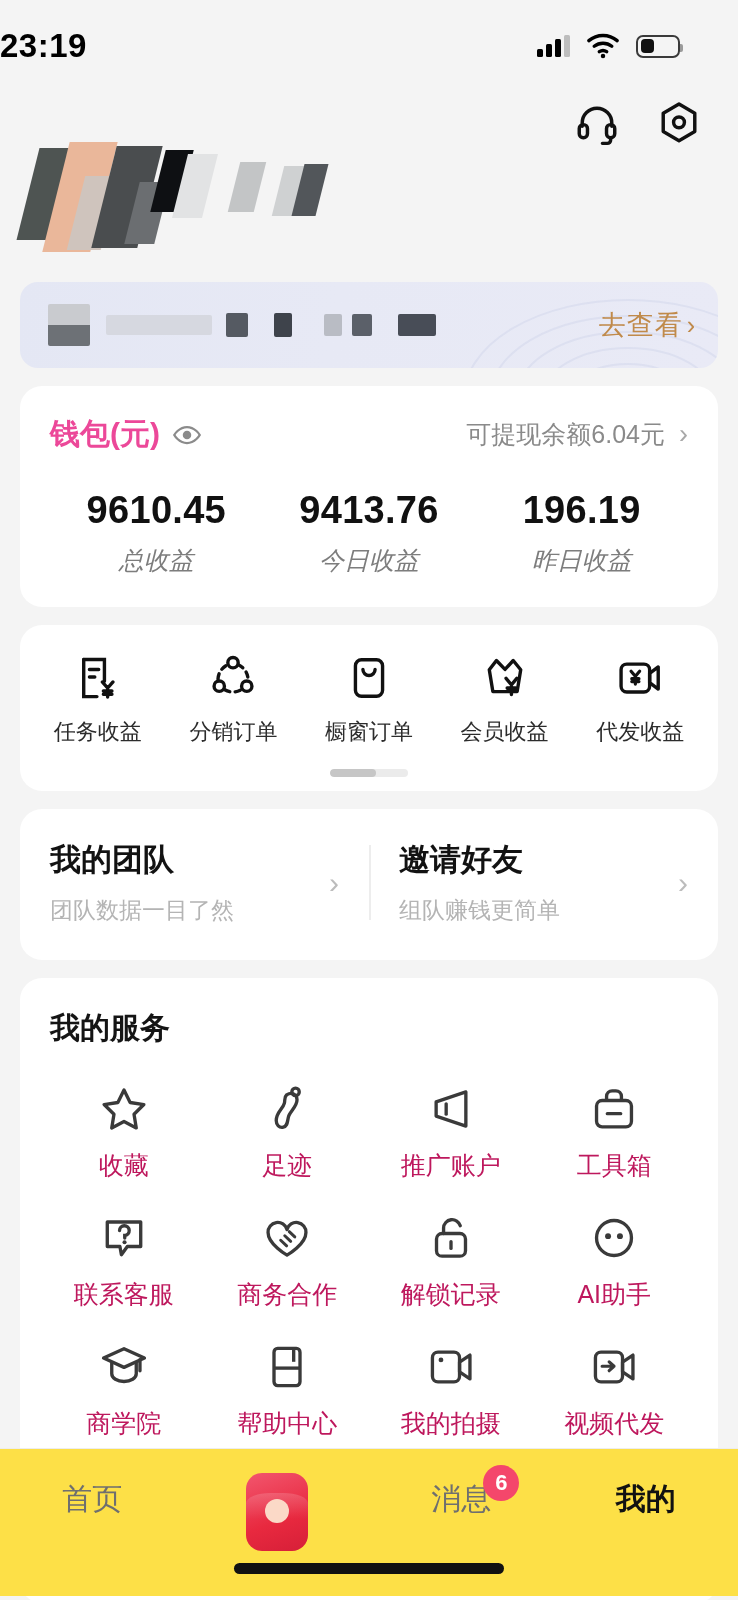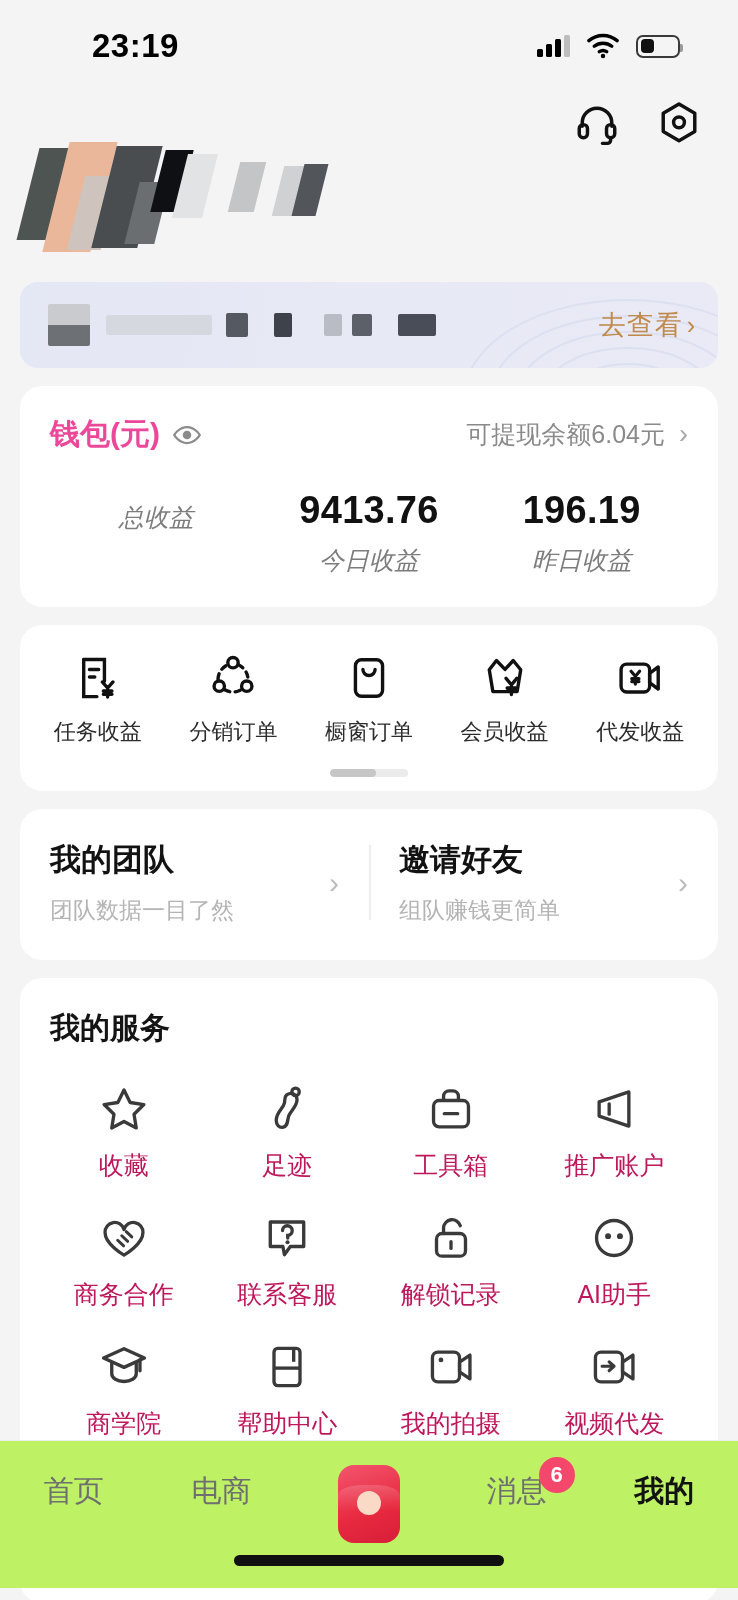--- a/index.html
+++ b/index.html
@@ -14,21 +14,21 @@
   .screen { width: 738px; height: 1600px; position: relative; background: #f4f4f4; }
 
   
   .statusbar {
     height: 92px; display: flex; align-items: center;
     justify-content: space-between; padding: 0 58px 0 0;
     position: relative;
   }
   .sb-time {
     font-size: 33px; font-weight: 700; letter-spacing: .5px;
-    margin-left: 92px; color: #000;
+    color: #000;
   }
   .sb-right { display: flex; align-items: center; gap: 16px; }
   .sig { display: flex; align-items: flex-end; gap: 3px; height: 22px; }
   .sig i { width: 6px; background: #000; border-radius: 1.5px; display: block; }
   .sig i:nth-child(1) { height: 8px; }
   .sig i:nth-child(2) { height: 13px; }
   .sig i:nth-child(3) { height: 18px; }
   .sig i:nth-child(4) { height: 22px; background: #bdbdbd; }
   .batt {
     width: 44px; height: 23px; border: 2px solid #3a3a3a; border-radius: 7px;
@@ -126,22 +126,22 @@
   .services h3 { font-size: 30px; font-weight: 700; color: #141414; margin-left: 8px; }
   .svc-grid {
     display: grid; grid-template-columns: repeat(4, 1fr);
     row-gap: 30px; margin-top: 34px;
   }
   .svc { display: flex; flex-direction: column; align-items: center; gap: 14px; }
   .svc .lbl { font-size: 25px; color: #be185d; }
 
   
   .tabbar {
-    position: absolute; left: 0; bottom: 12px; width: 738px; height: 148px;
-    background: #bef264; display: flex; align-items: flex-start;
+    position: absolute; left: 0; bottom: 4px; width: 738px; height: 148px;
+    background: #fde047; display: flex; align-items: flex-start;
     padding-top: 30px; border-top: 1px solid #ededed;
   }
   .tab {
     flex: 1; display: flex; flex-direction: column; align-items: center;
     position: relative; font-size: 30px; color: #6f6f6f;
   }
   .tab.active { color: #121212; font-weight: 700; }
   .tab .badge {
     position: absolute; top: -14px; left: 50%; margin-left: 22px;
     min-width: 36px; height: 36px; border-radius: 18px;
@@ -256,20 +256,21 @@
           <circle cx="12" cy="12" r="3.4" fill="#8b8b8b"></circle>
         </svg>
       </div>
       <div class="wallet-right">
         <span>可提现余额6.04元</span>
         <span class="chev">›</span>
       </div>
     </div>
     <div class="wallet-stats">
       <div class="wstat">
+        <div class="val">9610.45</div>
         <div class="lbl">总收益</div>
       </div>
       <div class="wstat">
         <div class="val">9413.76</div>
         <div class="lbl">今日收益</div>
       </div>
       <div class="wstat">
         <div class="val">196.19</div>
         <div class="lbl">昨日收益</div>
       </div>
@@ -363,50 +364,50 @@
       <div class="svc">
         <svg width="52" height="52" viewBox="0 0 28 28">
           <path d="M13.8 6.4c2.6-1.6 5.6-.6 5.6 2.6 0 3.6-3.4 5.8-4.4 8.6-1 2.9-.4 5.6-3 6.2-2.2.5-3.8-1.3-3.8-3.6 0-4.4 3.6-6.2 4.4-9.4.4-1.5-.2-3.2 1.2-4.4z" fill="none" stroke="#3a3a3a" stroke-width="1.8" stroke-linejoin="round"></path>
           <circle cx="18.6" cy="4.8" r="2" fill="none" stroke="#3a3a3a" stroke-width="1.8"></circle>
         </svg>
         <span class="lbl">足迹</span>
       </div>
 
       <div class="svc">
         <svg width="52" height="52" viewBox="0 0 28 28">
+          <path d="M6 10.2l16-5.4v18.4l-16-5.4z" fill="none" stroke="#3a3a3a" stroke-width="1.8" stroke-linejoin="round"></path>
+          <path d="M11.4 11.2v5.6" stroke="#3a3a3a" stroke-width="1.8" stroke-linecap="round"></path>
+        </svg>
+        <span class="lbl">推广账户</span>
+      </div>
+
+      <div class="svc">
+        <svg width="52" height="52" viewBox="0 0 28 28">
           <rect x="4.6" y="9.4" width="18.8" height="14.2" rx="3" fill="none" stroke="#3a3a3a" stroke-width="1.8"></rect>
           <path d="M10 9.4V7.2a3 3 0 0 1 3-3h2a3 3 0 0 1 3 3v2.2" fill="none" stroke="#3a3a3a" stroke-width="1.8"></path>
           <path d="M10.4 16.5h7.2" stroke="#3a3a3a" stroke-width="1.8" stroke-linecap="round"></path>
         </svg>
         <span class="lbl">工具箱</span>
       </div>
 
       <div class="svc">
         <svg width="52" height="52" viewBox="0 0 28 28">
-          <path d="M6 10.2l16-5.4v18.4l-16-5.4z" fill="none" stroke="#3a3a3a" stroke-width="1.8" stroke-linejoin="round"></path>
-          <path d="M11.4 11.2v5.6" stroke="#3a3a3a" stroke-width="1.8" stroke-linecap="round"></path>
-        </svg>
-        <span class="lbl">推广账户</span>
-      </div>
-
-      <div class="svc">
-        <svg width="52" height="52" viewBox="0 0 28 28">
-          <path d="M14 23.2S3.8 17.4 3.8 11a5.2 5.2 0 0 1 10.2-1.6A5.2 5.2 0 0 1 24.2 11c0 6.4-10.2 12.2-10.2 12.2z" fill="none" stroke="#3a3a3a" stroke-width="1.8" stroke-linejoin="round"></path>
-          <path d="M10.6 15.2l3.2 3M12.8 12.8l3.2 3M15.2 10.6l3 2.8" stroke="#3a3a3a" stroke-width="1.6" stroke-linecap="round"></path>
-        </svg>
-        <span class="lbl">商务合作</span>
-      </div>
-
-      <div class="svc">
-        <svg width="52" height="52" viewBox="0 0 28 28">
           <path d="M5 5.4h18v13.2h-7.2L12.6 23l-.8-4.4H5z" fill="none" stroke="#3a3a3a" stroke-width="1.8" stroke-linejoin="round"></path>
           <path d="M11.6 10a2.6 2.6 0 1 1 2.8 2.6v1.4" fill="none" stroke="#3a3a3a" stroke-width="1.8" stroke-linecap="round"></path>
           <circle cx="14.3" cy="16.3" r="1.1" fill="#3a3a3a"></circle>
         </svg>
         <span class="lbl">联系客服</span>
+      </div>
+
+      <div class="svc">
+        <svg width="52" height="52" viewBox="0 0 28 28">
+          <path d="M14 23.2S3.8 17.4 3.8 11a5.2 5.2 0 0 1 10.2-1.6A5.2 5.2 0 0 1 24.2 11c0 6.4-10.2 12.2-10.2 12.2z" fill="none" stroke="#3a3a3a" stroke-width="1.8" stroke-linejoin="round"></path>
+          <path d="M10.6 15.2l3.2 3M12.8 12.8l3.2 3M15.2 10.6l3 2.8" stroke="#3a3a3a" stroke-width="1.6" stroke-linecap="round"></path>
+        </svg>
+        <span class="lbl">商务合作</span>
       </div>
 
       <div class="svc">
         <svg width="52" height="52" viewBox="0 0 28 28">
           <rect x="6.2" y="11.6" width="15.6" height="12.2" rx="3" fill="none" stroke="#3a3a3a" stroke-width="1.8"></rect>
           <path d="M10 11.6V8.6a4.6 4.6 0 0 1 9-1.2" fill="none" stroke="#3a3a3a" stroke-width="1.8" stroke-linecap="round"></path>
           <path d="M14 16v3.6" stroke="#3a3a3a" stroke-width="1.8" stroke-linecap="round"></path>
         </svg>
         <span class="lbl">解锁记录</span>
       </div>
@@ -467,23 +468,20 @@
       </div>
 
     </div>
   </div>
 
   <div class="tabbar">
     <div class="tab">
       <span>首页</span>
     </div>
     <div class="tab">
-      <span>电商</span>
-    </div>
-    <div class="tab">
       <span class="envelope">
           <i></i>
         </span>
     </div>
     <div class="tab">
       <span>消息</span>
       <span class="badge">6</span>
     </div>
     <div class="tab active">
       <span>我的</span>

